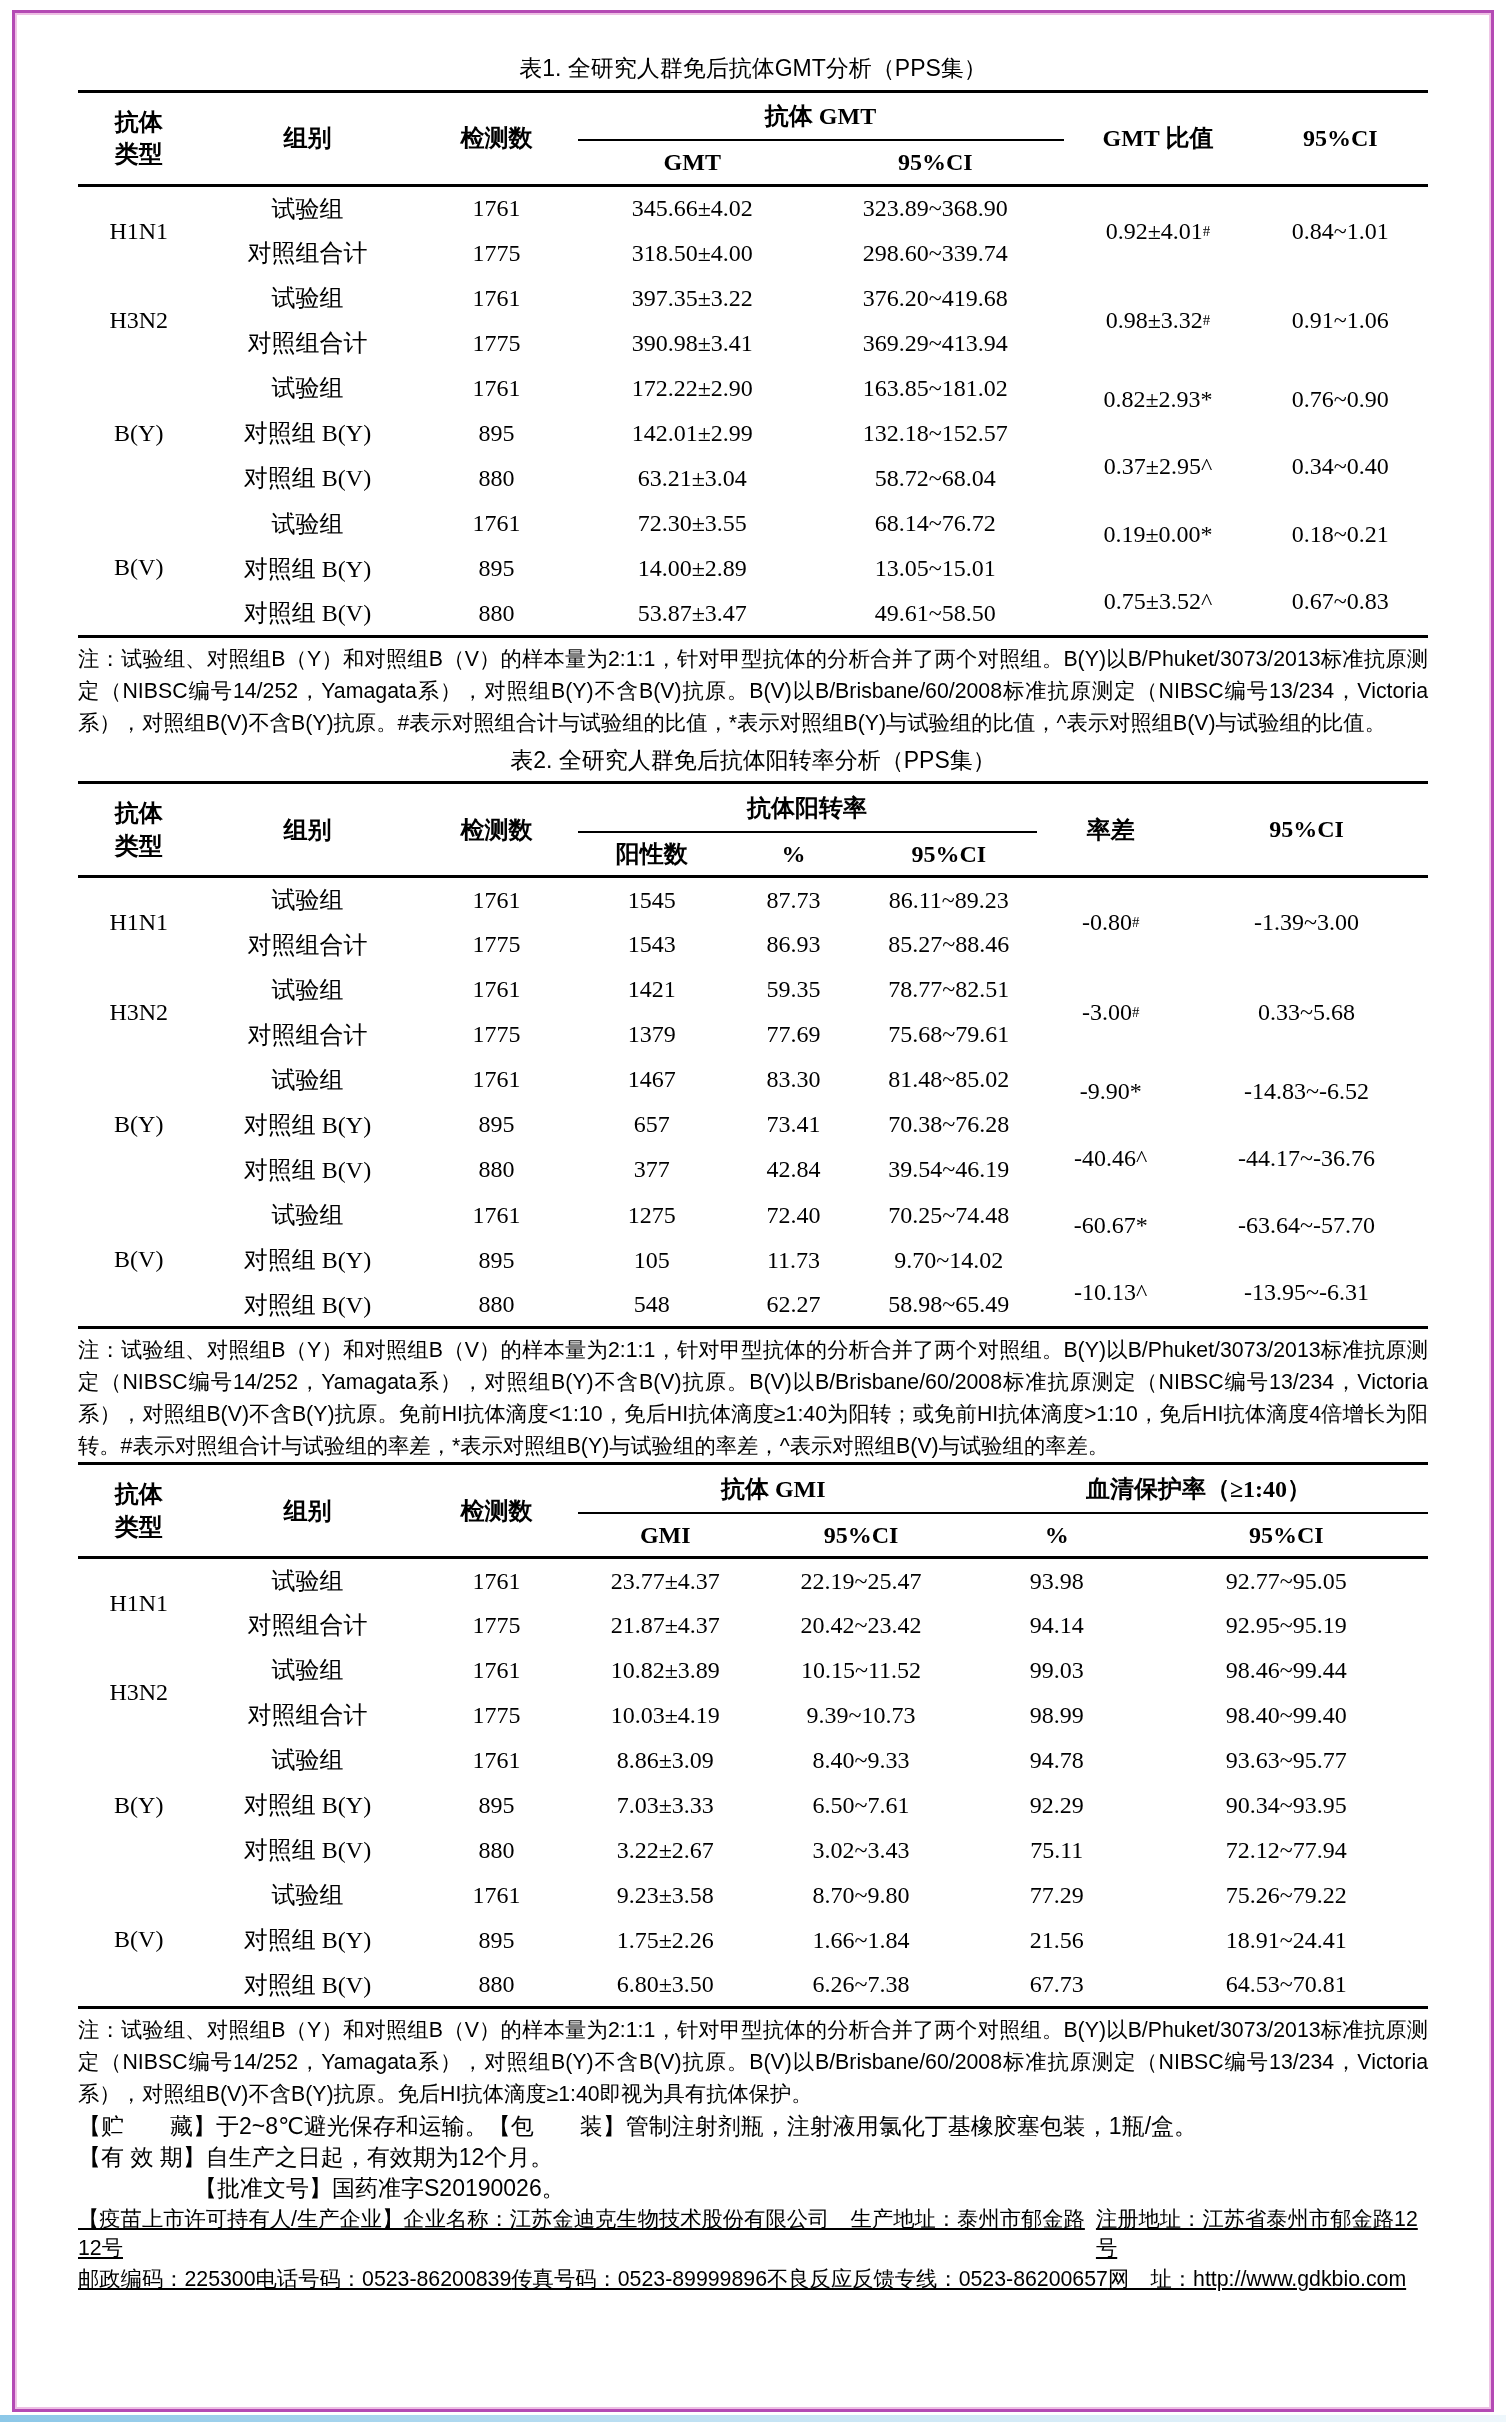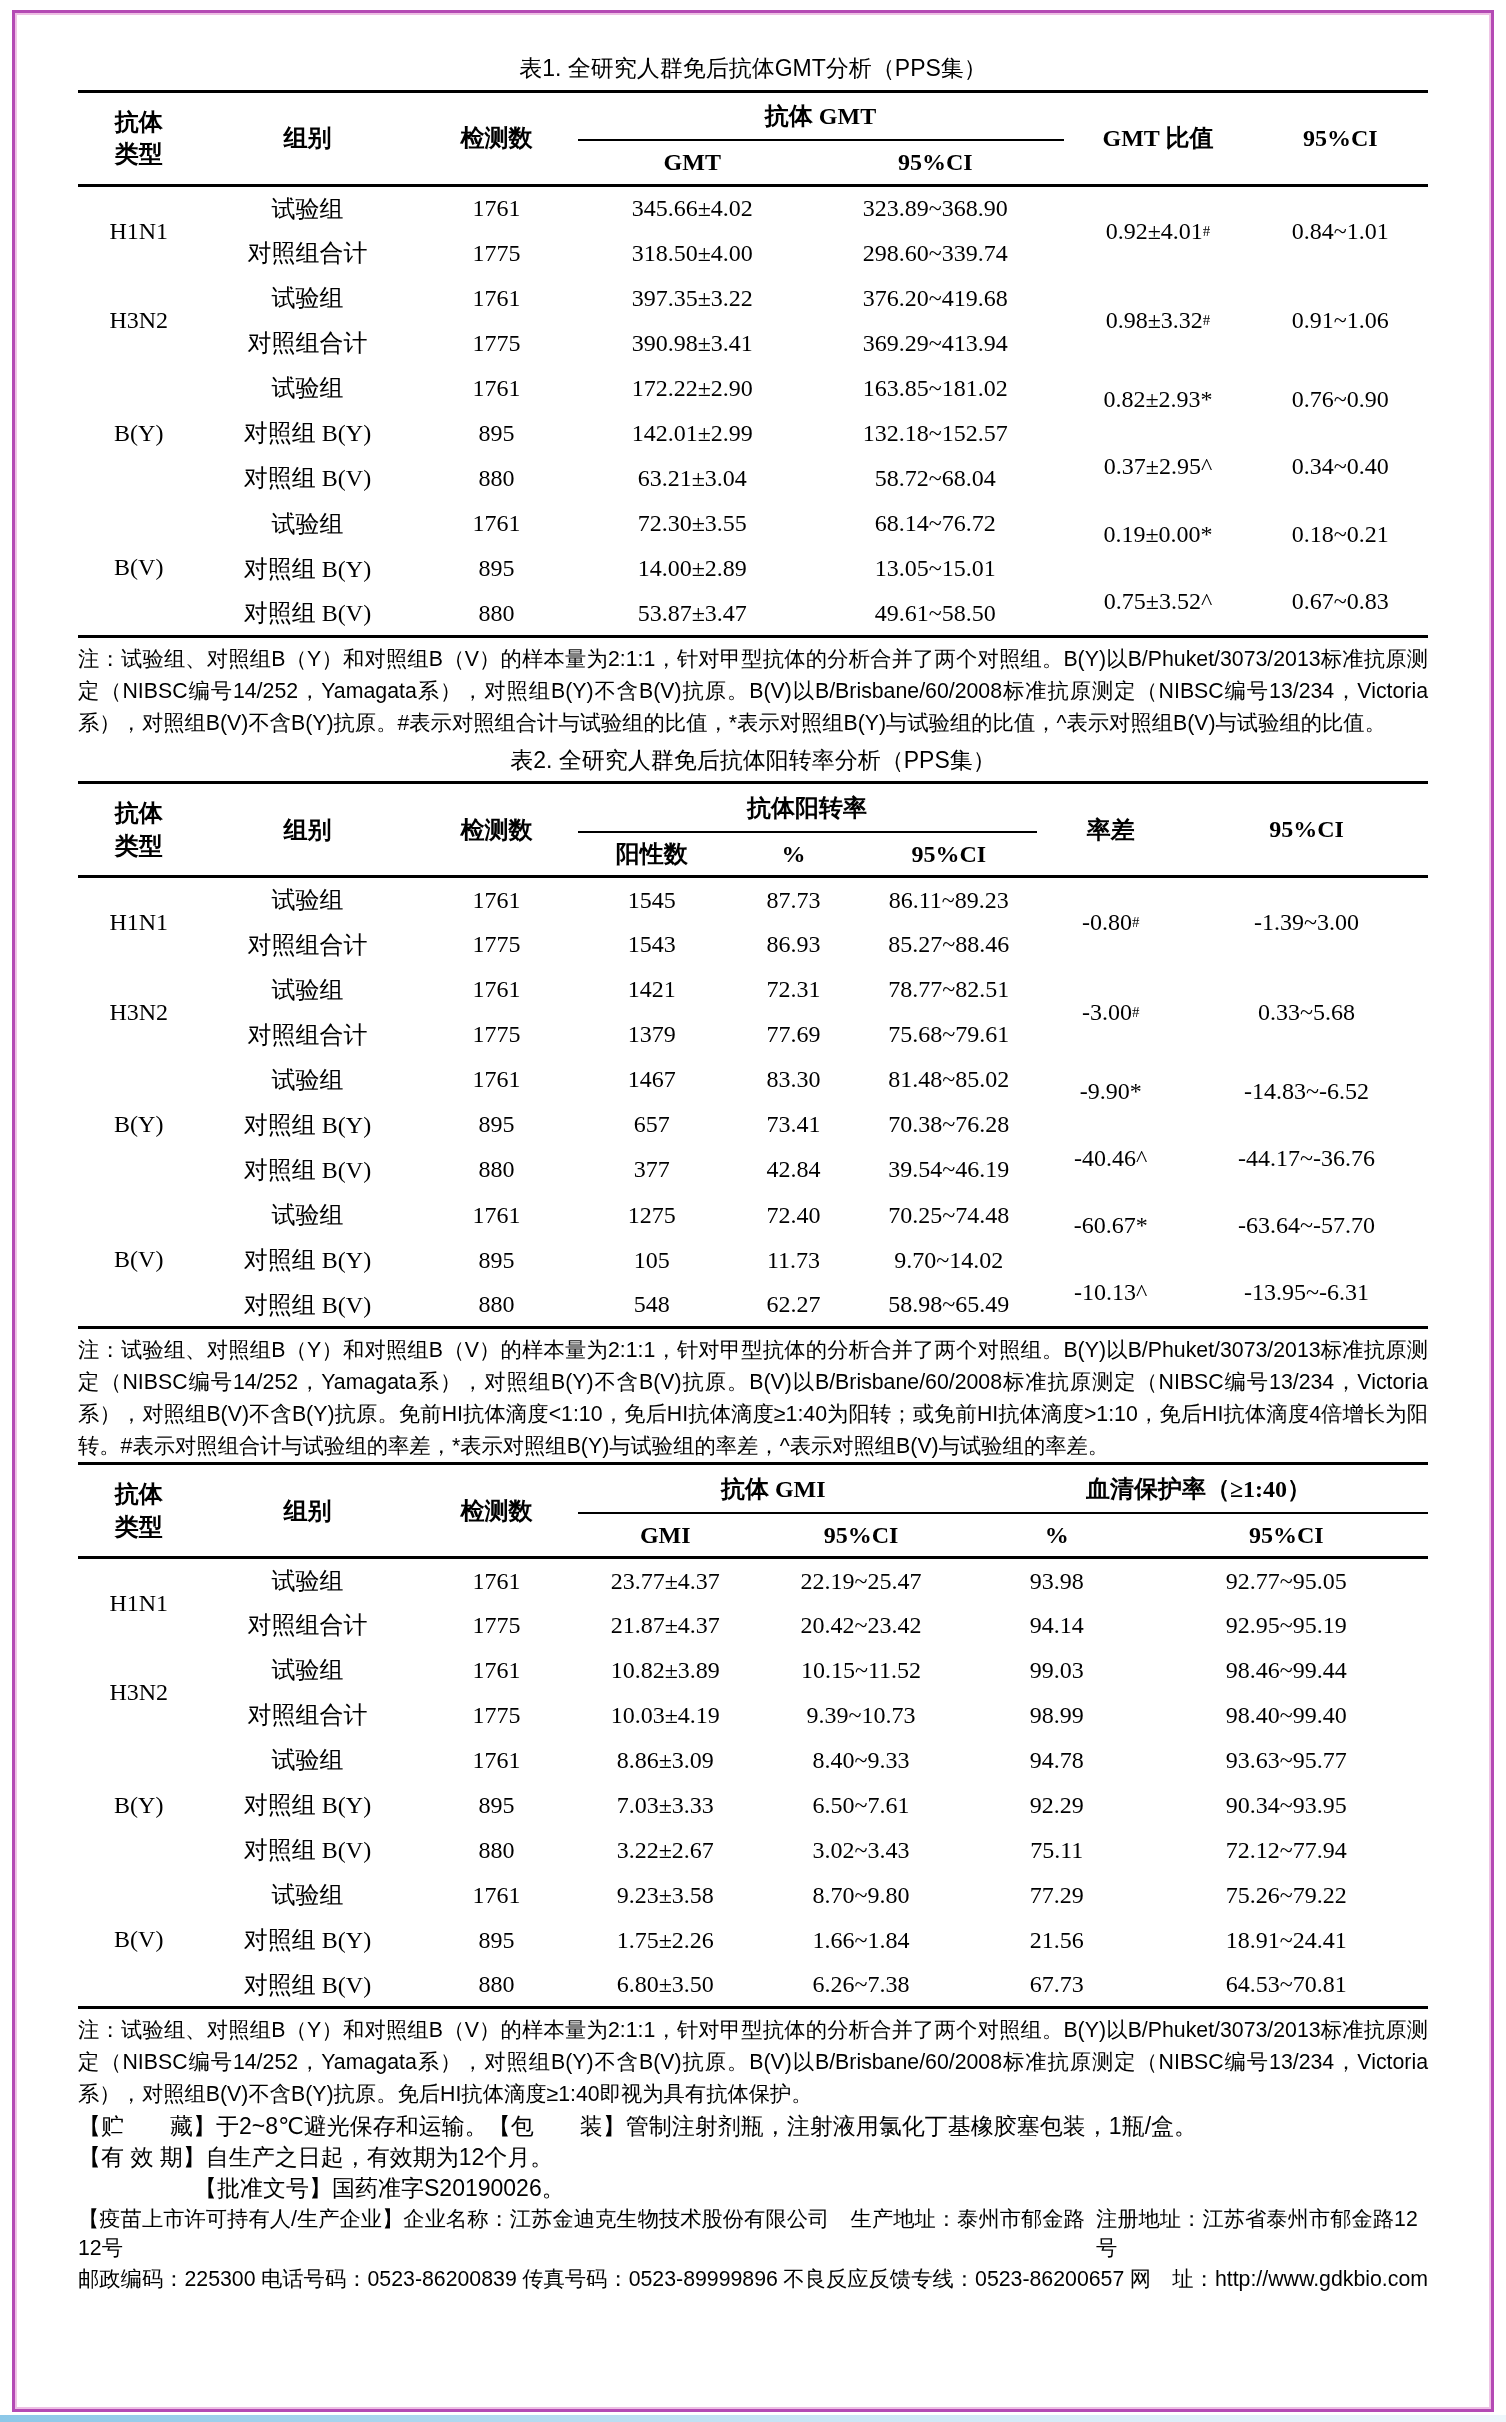--- a/index.html
+++ b/index.html
@@ -24,21 +24,21 @@
   table.t td{padding:0;text-align:center;font-size:24px;vertical-align:middle;}
   td.antigen{text-align:left;padding-left:13.6px;}
   td.g{text-align:left;padding-left:76px;}
   td .entry{display:flex;align-items:center;justify-content:center;}
   sup{font-size:0.62em;}
   .note{font-size:21.3px;line-height:32px;text-align:justify;margin:4.9px 0 0 0;}
   .safety{font-size:21.3px;line-height:32px;margin:1.9px 0 0 0;}
   .foot{font-size:23px;line-height:29px;margin:1.9px 0 0 0;display:flex;}
   .foot.small{font-size:21.3px;}
   .foot .gap{margin-left:116px;}
-  .foot.between{justify-content:space-between;}
+  .foot.between{justify-content:flex-start;text-decoration:underline;}
 </style>
 </head>
 <body>
 
 <div class="page">
   <div class="border-frame"></div>
   <div class="content">
 
     <div class="tbl-title">表1. 全研究人群免后抗体GMT分析（PPS集）</div>
     <table class="t">
@@ -215,21 +215,21 @@
             <td class="num">1775</td>
             <td class="num">1543</td>
             <td class="num">86.93</td>
             <td class="num">85.27~88.46</td>
           </tr>
           <tr>
             <td class="antigen" rowspan="2">H3N2</td>
             <td class="g">试验组</td>
             <td class="num">1761</td>
             <td class="num">1421</td>
-            <td class="num">72.31</td>
+            <td class="num">59.35</td>
             <td class="num">78.77~82.51</td>
             <td class="num" rowspan="2">
               <div class="entry" style="height: 89px;">-3.00<sup>#</sup></div>
             </td>
             <td class="num" rowspan="2">
               <div class="entry" style="height: 89px;">0.33~5.68</div>
             </td>
           </tr>
           <tr>
             <td class="g">对照组合计</td>

